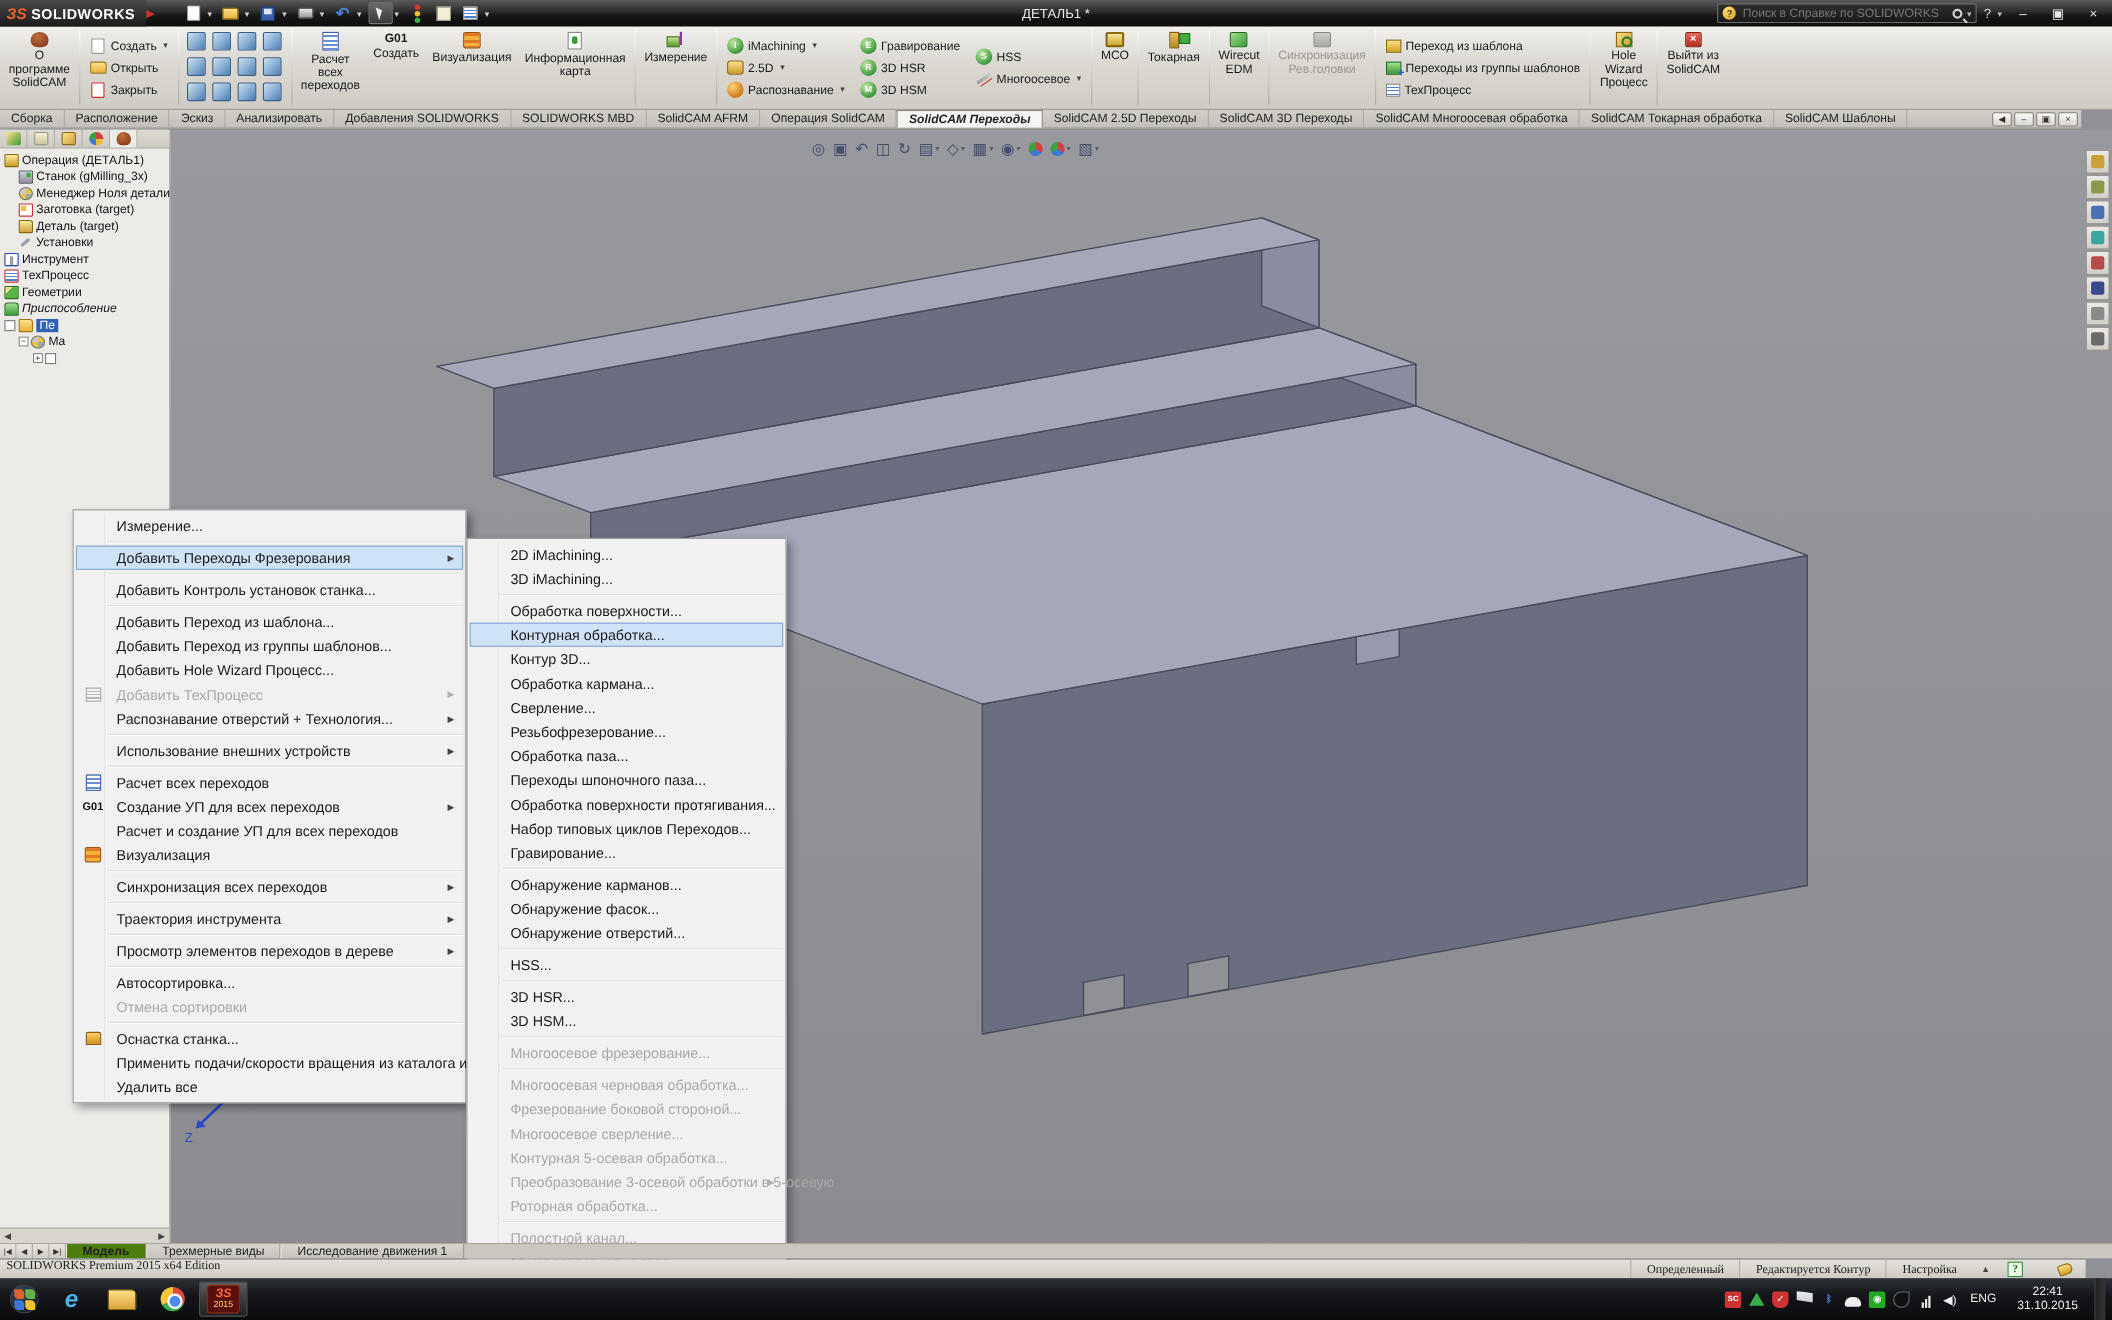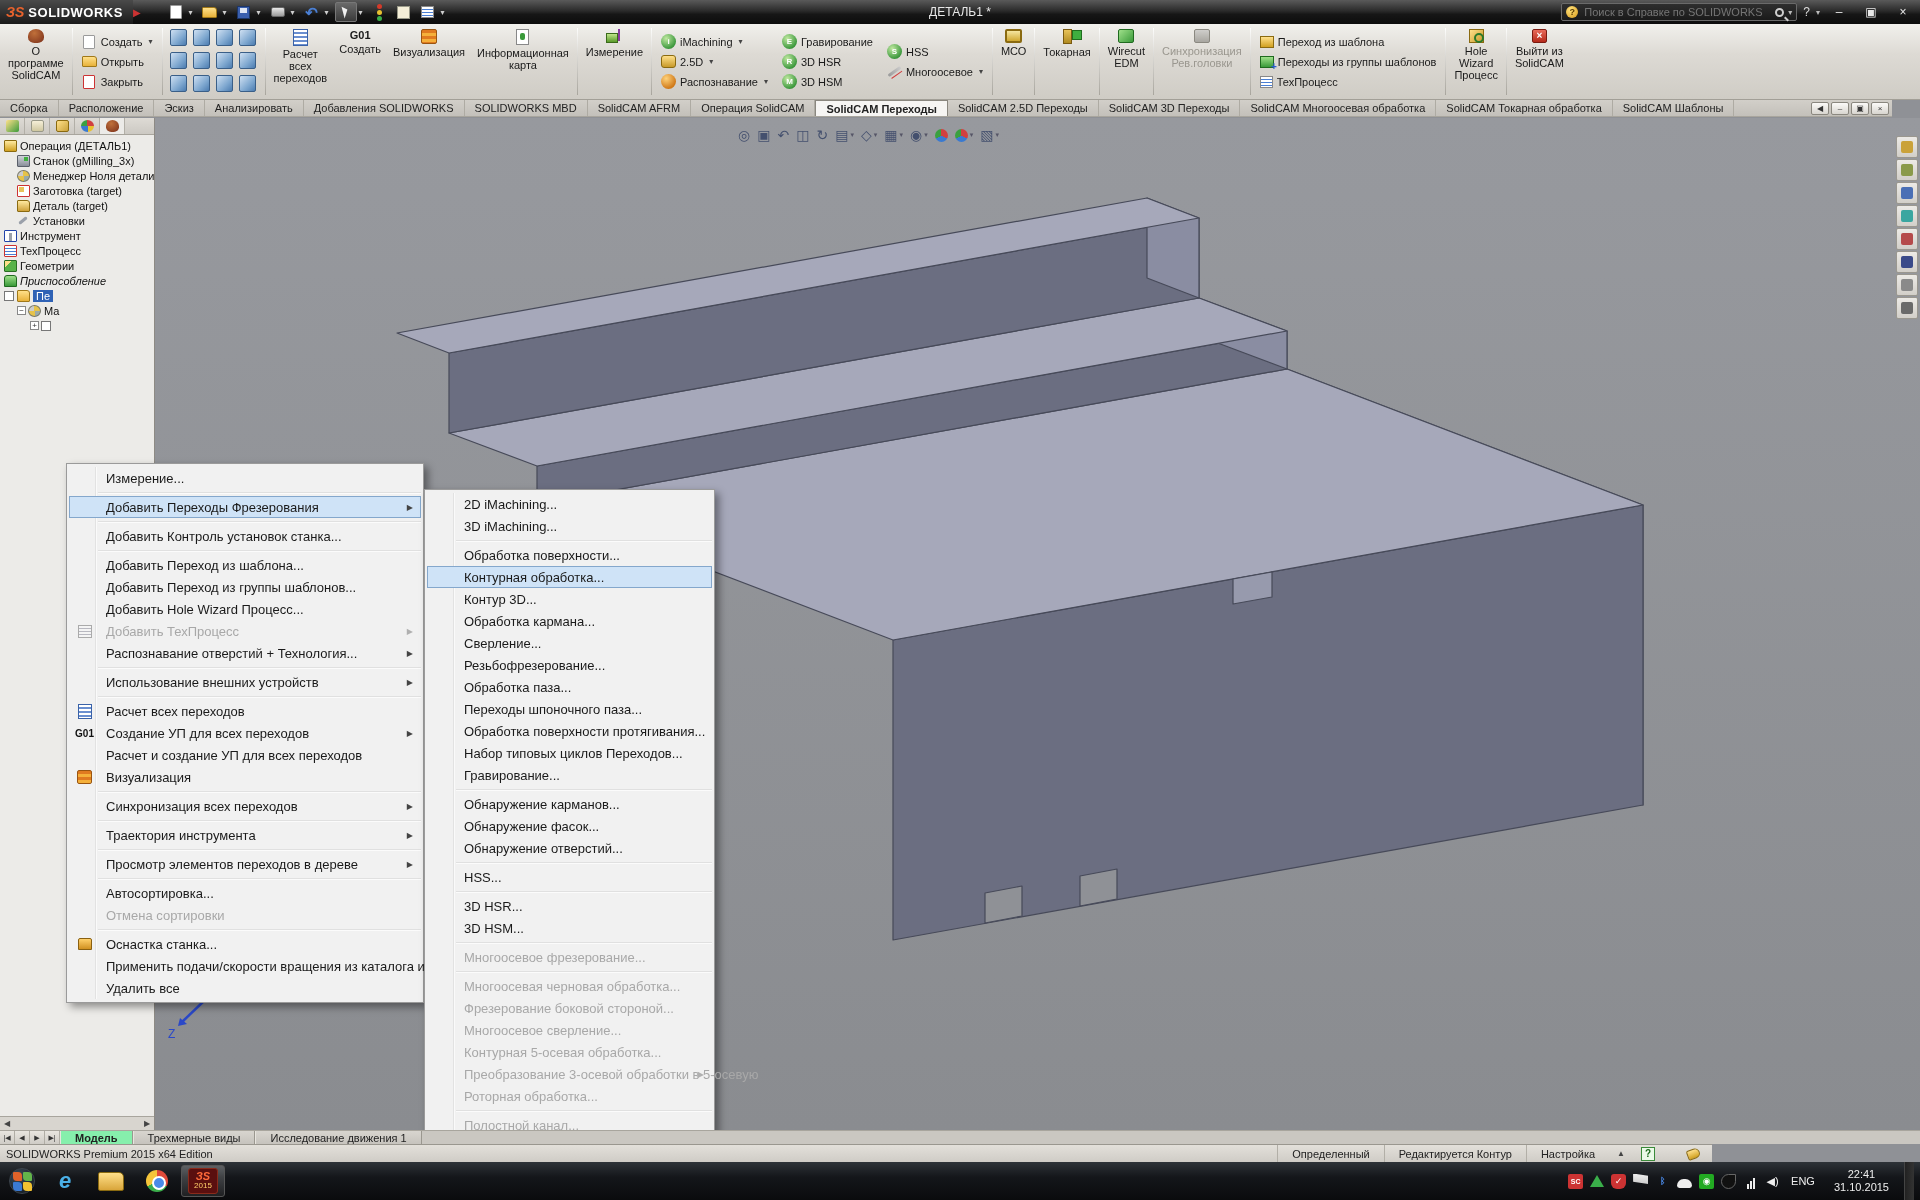--- a/index.html
+++ b/index.html
@@ -81,21 +81,21 @@
   .tpl2::after{content:"+";position:absolute;right:-4px;bottom:-5px;color:#2a5fd0;font-weight:bold;font-size:10px;}
   .tpl3{width:13px;height:12px;background:#fff;border:1px solid #888;background-image:repeating-linear-gradient(#fff 0 2px,#4a7fd4 2px 3px);}
   .hw-i{width:15px;height:14px;background:linear-gradient(135deg,#ffe08a,#c89a2a);border:1px solid #8a6a10;position:relative;}
   .hw-i::after{content:"";position:absolute;left:4px;top:3px;width:6px;height:6px;border:2px solid #2a7a2a;border-radius:50%;}
   .exit-i{width:15px;height:14px;background:linear-gradient(#e86a5a,#b52a1a);border:1px solid #7a1a10;border-radius:2px;
     color:#fff;font-size:10px;font-weight:bold;display:flex;align-items:center;justify-content:center;}
   
   .tabbar{position:absolute;left:0;top:100px;width:1892px;height:17px;background:linear-gradient(#d2cfc9,#c3c0ba);
     display:flex;align-items:stretch;z-index:55;border-bottom:1px solid #a8a59d;}
   .rtab{padding:0 10px;font-size:11px;color:#222;display:flex;align-items:center;border-right:1px solid #aeaba3;white-space:nowrap;}
-  .rtab.active{background:#f6f5f3;font-weight:bold;border-top:1px solid #8a877f;border-left:1px solid #8a877f;border-right:1px solid #8a877f;}
+  .rtab.active{background:#f6f5f3;font-weight:bold;border-top:1px solid #8a877f;border-left:1px solid #8a877f;border-right:1px solid #8a877f;font-style:italic;}
   .tab-winbtns{margin-left:auto;display:flex;align-items:center;gap:2px;padding-right:3px;}
   .twb{width:18px;height:13px;border:1px solid #8a877f;background:linear-gradient(#fbfaf8,#d8d5cf);
     display:flex;align-items:center;justify-content:center;font-size:8px;color:#333;border-radius:2px;}
   
   .workspace{position:absolute;left:0;top:118px;width:1920px;height:1012px;}
   .gfx{position:absolute;left:0;top:0;width:1920px;height:1012px;}
   
   .vp-toolbar{position:absolute;left:735px;top:8px;display:flex;align-items:center;gap:1px;z-index:5;}
   .vpbtn{display:flex;align-items:center;padding:1px 3px;border-radius:2px;color:#44506e;}
   .vpbtn .g{font-size:14px;line-height:16px;}
@@ -155,24 +155,24 @@
   .mi-techprocess{width:14px;height:13px;background:#f4f4f4;border:1px solid #aaa;background-image:repeating-linear-gradient(#f4f4f4 0 2px,#b8b8c0 2px 3px);}
   .mi-calculator{width:14px;height:15px;background:#fff;border:1px solid #3a62a8;background-image:repeating-linear-gradient(#fff 0 2px,#6a8fd0 2px 4px);}
   .mi-g01{font-size:10px;font-weight:bold;color:#111;}
   .mi-visualization{width:15px;height:14px;border-radius:2px;background:repeating-linear-gradient(#e07a20 0 3px,#f5b03a 3px 6px);border:1px solid #9a5510;}
   .mi-machine-fixture{width:14px;height:12px;background:linear-gradient(#ffd06a,#d09020);border:1px solid #8a6010;border-radius:2px 2px 0 0;}
   
   .doctabs{position:absolute;left:0;top:1130px;width:1920px;height:14px;background:#cac7c1;display:flex;align-items:stretch;z-index:55;border-top:1px solid #a8a59d;}
   .dnav{display:flex;}
   .dnav span{width:15px;display:flex;align-items:center;justify-content:center;font-size:7px;color:#333;border-right:1px solid #b0ada5;background:linear-gradient(#e8e5df,#cfccc6);}
   .dtab{padding:0 14px;font-size:11px;display:flex;align-items:center;color:#222;background:linear-gradient(#d8d5cf,#c6c3bd);border-right:1px solid #9a978f;border-left:1px solid #e8e5df;}
-  .dtab.active{background:#86efac;font-weight:bold;}
-  
-  .statusbar{position:absolute;left:0;top:1144px;width:1712px;height:18px;background:linear-gradient(#e3e0da,#cfccc6);
-    border-top:1px solid #9a978f;display:flex;align-items:center;font-size:11px;color:#222;z-index:55;}
+  .dtab.active{background:#4d7c0f;font-weight:bold;}
+  
+  .statusbar{position:absolute;left:0;top:1144px;width:1896px;height:18px;background:linear-gradient(#e3e0da,#cfccc6);
+    border-top:1px solid #9a978f;display:flex;align-items:flex-start;font-size:11px;color:#222;z-index:55;font-family:Liberation Serif, serif;}
   .sb-left{padding-left:6px;}
   .sb-right{margin-left:auto;display:flex;align-items:center;height:100%;}
   .sb-cell{padding:0 14px;border-left:1px solid #b2afa7;display:flex;align-items:center;height:100%;}
   .sb-caret{font-size:8px;color:#444;padding:0 8px;}
   .sb-help{width:14px;height:14px;background:#eafae8;border:1px solid #3a8a3a;color:#1a6a1a;font-size:10px;font-weight:bold;display:flex;align-items:center;justify-content:center;margin:0 8px;}
   .sb-tag{width:13px;height:10px;background:linear-gradient(#ffe08a,#d0a020);border:1px solid #8a6a10;border-radius:2px 5px 5px 2px;transform:rotate(-20deg);margin:0 12px 0 24px;}
   
   .taskbar{position:absolute;left:0;top:1162px;width:1920px;height:38px;
     background:linear-gradient(#2e3338,#14161a 40%,#0a0b0d);display:flex;align-items:center;z-index:60;}
   .start-orb{width:40px;height:34px;display:flex;align-items:center;justify-content:center;margin-left:2px;border-radius:4px;}

